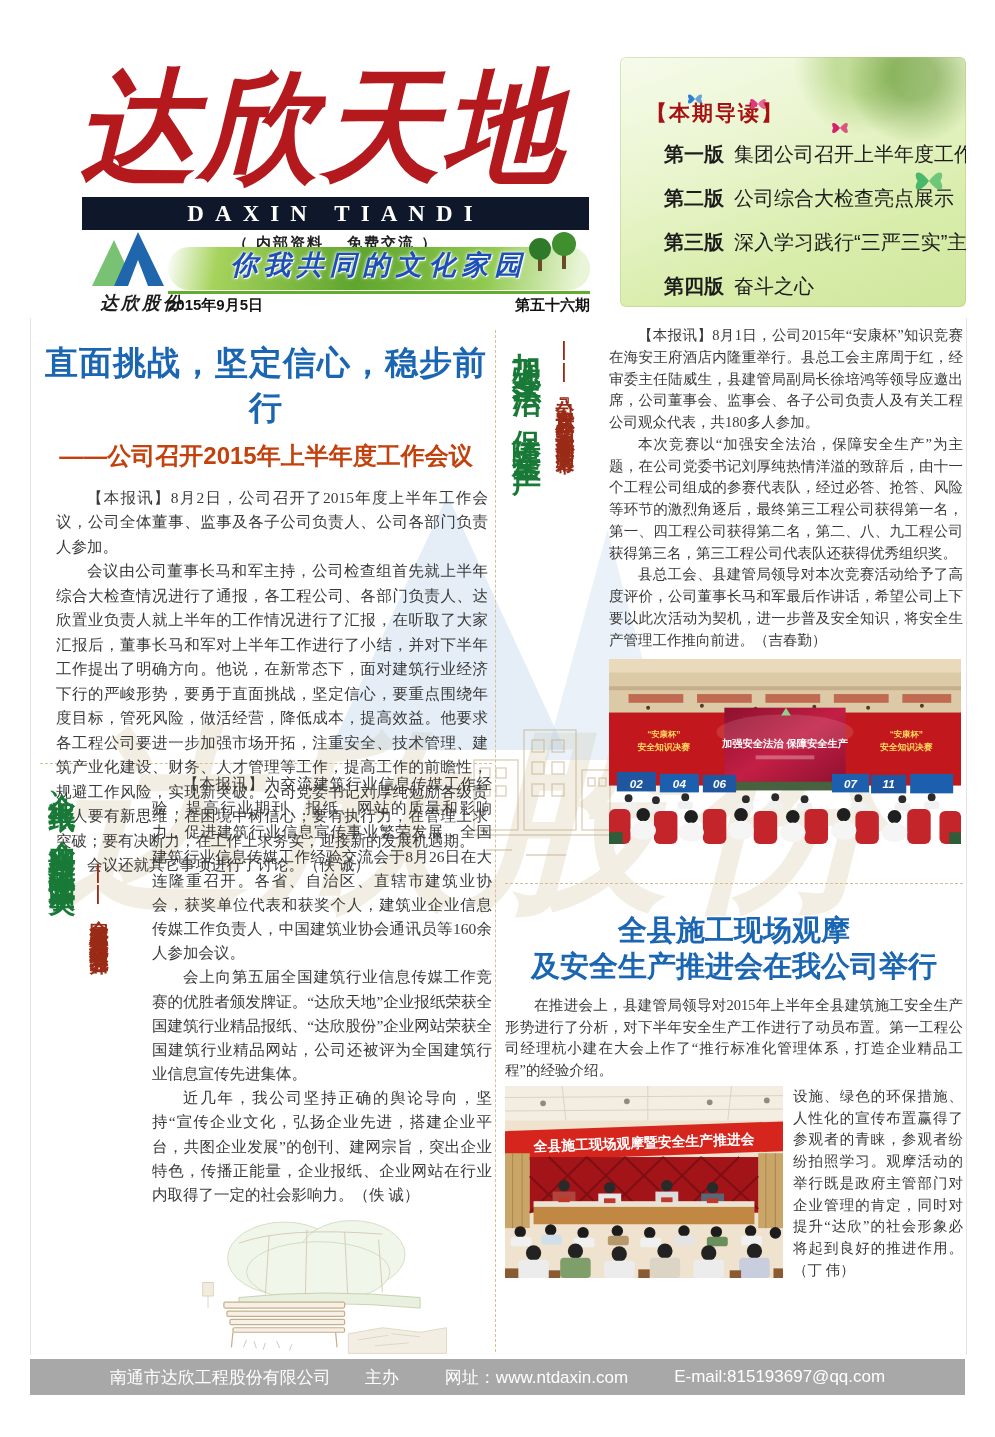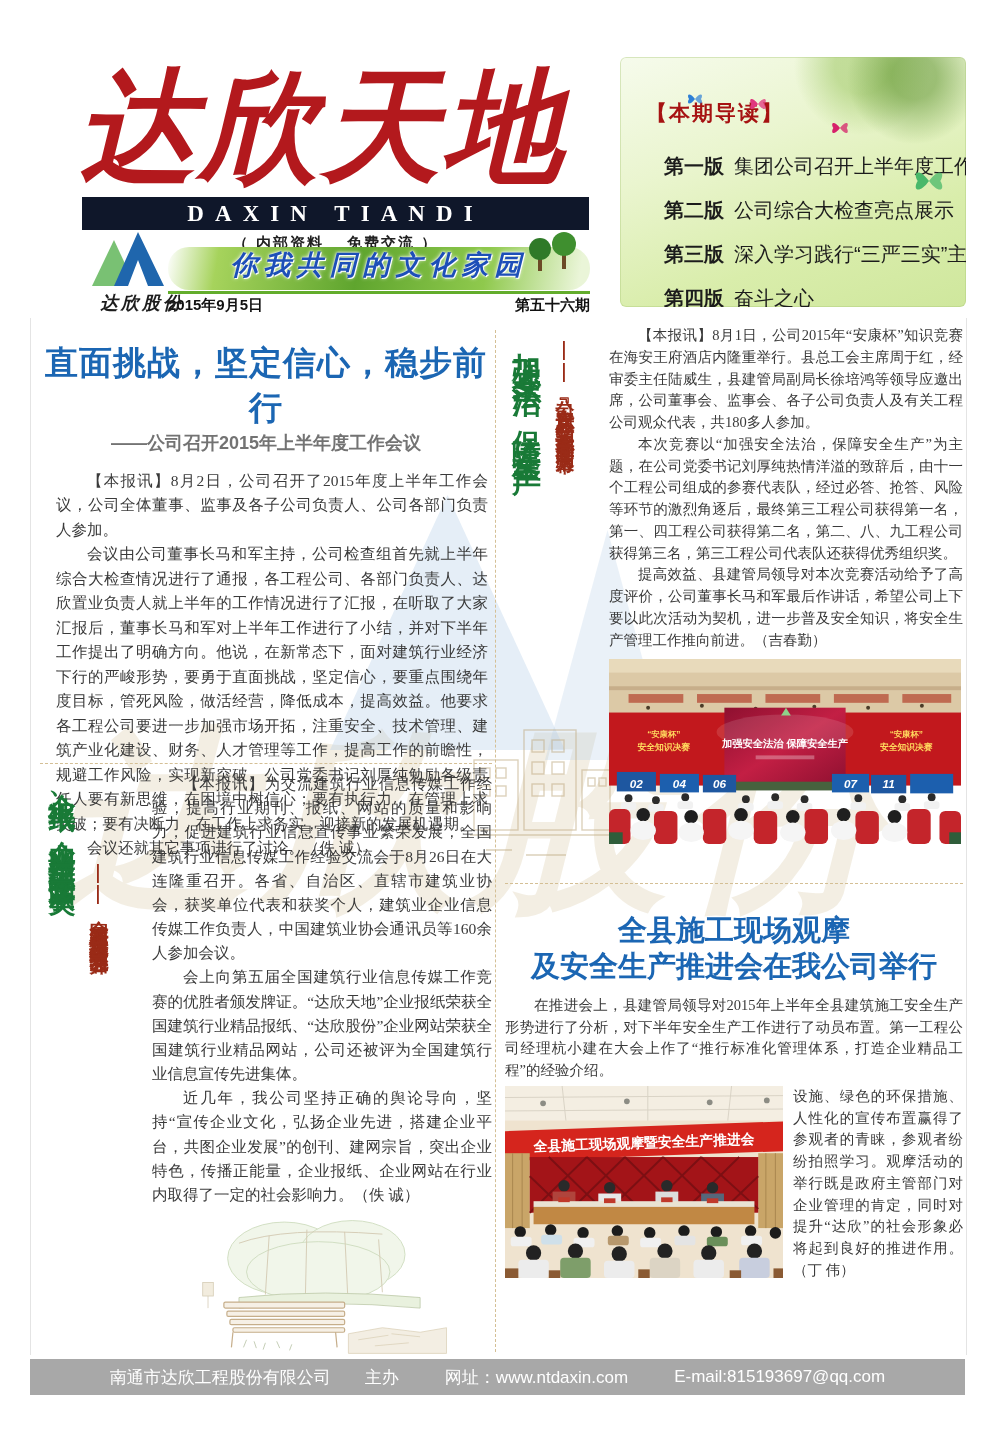--- a/index.html
+++ b/index.html
@@ -36,38 +36,38 @@
   .green-rule{position:absolute;left:168px;top:291px;width:422px;height:3px;background:#63ad2c;z-index:2;}
   .dateline{position:absolute;left:168px;top:296px;width:422px;z-index:2;display:flex;
         justify-content:space-between;gap:104px;font-size:15px;font-weight:bold;color:#111;}
   
   .digest{position:absolute;left:620px;top:57px;width:346px;height:250px;z-index:2;border-radius:6px;
         background:
           radial-gradient(circle at 85% 8%,rgba(92,146,44,.55) 0 6%,transparent 18%),
           radial-gradient(circle at 70% 4%,rgba(150,195,90,.5) 0 8%,transparent 20%),
           linear-gradient(160deg,#f6fbec 0%,#eaf5cf 35%,#d9edab 70%,#cfe79d 100%);
         box-shadow:inset 0 0 0 1px rgba(170,200,120,.4);overflow:hidden;}
-  .digest-header{margin:42px 0 26px 26px;font-size:21px;font-weight:bold;color:#a61212;letter-spacing:2px;}
+  .digest-header{margin:42px 0 14px 26px;font-size:21px;font-weight:bold;color:#a61212;letter-spacing:2px;}
   .digest-list{margin-left:44px;display:flex;flex-direction:column;gap:17px;}
   .digest-item{font-size:20px;color:#1c1c1c;white-space:nowrap;}
   .digest-item .lab{font-weight:bold;margin-right:10px;}
   .bfly{position:absolute;}
   
   .content-frame{position:absolute;left:30px;top:318px;width:935px;height:1037px;z-index:0;
         border-left:1px solid #e4e4e4;border-right:1px solid #e4e4e4;}
   .v-divider{position:absolute;left:495px;top:330px;height:1022px;border-left:1px dashed #d4bf95;z-index:1;}
   
   .leftcol{position:absolute;left:40px;top:325px;width:452px;height:1030px;z-index:1;}
   .rightcol{position:absolute;left:505px;top:323px;width:458px;height:1032px;z-index:1;}
   .body-text{font-family:"Liberation Serif","DejaVu Serif",serif;color:#3a3a3a;text-align:justify;}
   .body-text p{margin:0;text-indent:2em;}
   
   .art1{position:absolute;top:0;left:0;right:0;height:438px;border-bottom:1px dashed #d4bf95;}
   .art1 .hl{margin-top:16px;text-align:center;font-size:33px;font-weight:bold;color:#1b66b3;letter-spacing:1px;}
-  .art1 .sub{text-align:center;font-size:18px;font-weight:bold;color:#737373;}
+  .art1 .sub{margin-top:9px;text-align:center;font-size:24px;font-weight:bold;color:#c2410c;}
   .art1 .body-text{margin:14px 4px 0 16px;font-size:15.5px;line-height:1.58;}
   
   .art2{position:absolute;top:447px;left:0;right:0;bottom:0;display:flex;}
   .vhead{display:flex;flex-direction:row;}
   .vhead .main{writing-mode:vertical-rl;font-weight:bold;color:#197a37;}
   .vhead .sub{writing-mode:vertical-rl;font-weight:bold;color:#9a2b17;}
   .art2 .vhead{width:112px;}
   .art2 .main{font-size:27px;letter-spacing:4px;margin-left:4px;}
   .art2 .sub{font-size:19px;letter-spacing:2px;padding-top:92px;margin-left:6px;}
   .art2-right{flex:1;display:flex;flex-direction:column;}
@@ -238,21 +238,21 @@
 
     <div class="art3">
       <div class="vhead">
         <div class="main">加强安全法治，保障安全生产</div>
         <div class="sub">——公司『安康杯』安全知识竞赛活动圆满落幕</div>
       </div>
       <div class="art3-right">
         <div class="body-text">
           <p>【本报讯】8月1日，公司2015年“安康杯”知识竞赛在海安王府酒店内隆重举行。县总工会主席周于红，经审委主任陆威生，县建管局副局长徐培鸿等领导应邀出席，公司董事会、监事会、各子公司负责人及有关工程公司观众代表，共180多人参加。</p>
           <p>本次竞赛以“加强安全法治，保障安全生产”为主题，在公司党委书记刘厚纯热情洋溢的致辞后，由十一个工程公司组成的参赛代表队，经过必答、抢答、风险等环节的激烈角逐后，最终第三工程公司获得第一名，第一、四工程公司获得第二名，第二、八、九工程公司获得第三名，第三工程公司代表队还获得优秀组织奖。</p>
-          <p>提高效益、县建管局领导对本次竞赛活动给予了高度评价，公司董事长马和军最后作讲话，希望公司上下要以此次活动为契机，进一步普及安全知识，将安全生产管理工作推向前进。（吉春勤）</p>
+          <p>县总工会、县建管局领导对本次竞赛活动给予了高度评价，公司董事长马和军最后作讲话，希望公司上下要以此次活动为契机，进一步普及安全知识，将安全生产管理工作推向前进。（吉春勤）</p>
         </div>
         <svg class="photo1" width="352" height="185" viewBox="0 0 360 190" preserveAspectRatio="none">
           <rect width="360" height="60" fill="#dcc9a6"></rect>
           <rect width="360" height="14" fill="#e8dabb"></rect>
           <rect y="28" width="360" height="4" fill="#c7ae8a"></rect>
           <g fill="#bb5a43" opacity=".85">
             <rect x="20" y="36" width="56" height="9"></rect>
               <rect x="90" y="36" width="56" height="9"></rect>
               <rect x="160" y="36" width="56" height="9"></rect>
               <rect x="230" y="36" width="56" height="9"></rect>

